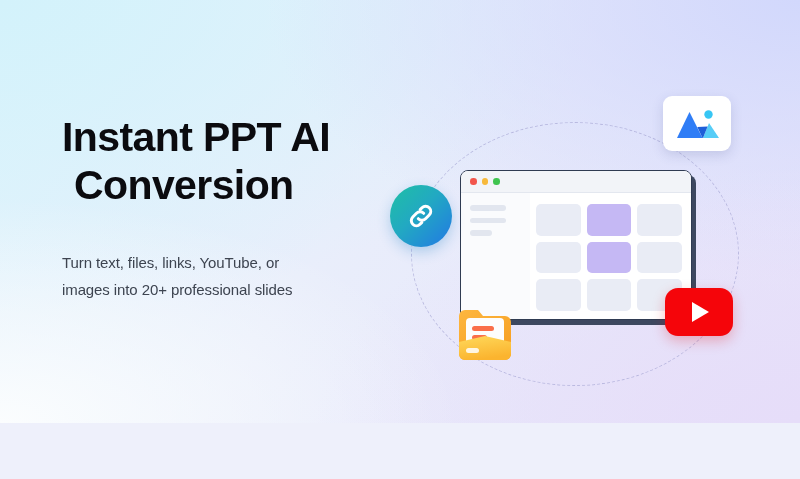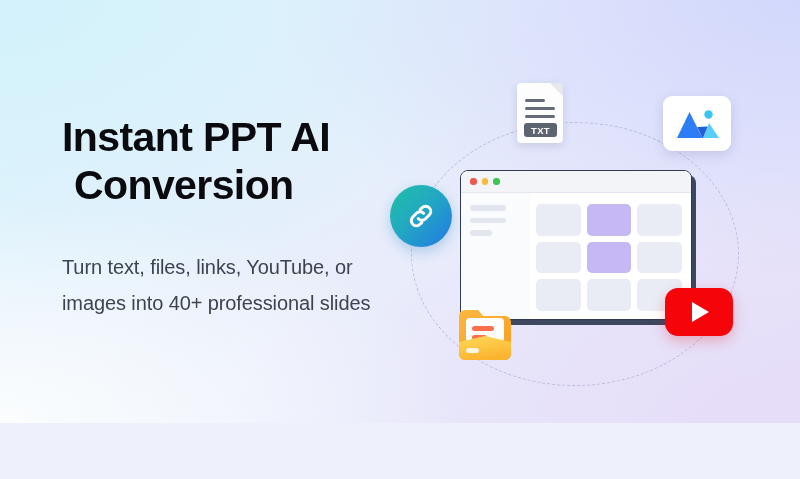--- a/index.html
+++ b/index.html
@@ -21,21 +21,21 @@
   
   .copy{position:absolute;left:62px;top:114px;width:340px;}
   .headline{
     margin:0;color:#0b0b0f;
     font-size:41px;line-height:1.16;font-weight:700;
     letter-spacing:-0.6px;
   }
   .headline .l2{display:block;margin-left:12px;}
   .subcopy{
     margin:0;padding-top:41px;
-    color:#3d4450;font-size:20px;line-height:1.78;font-weight:400;
+    color:#3d4450;font-size:15px;line-height:1.78;font-weight:400;
     letter-spacing:-0.1px;
   }
   .subcopy .sl{display:block;white-space:nowrap;}
 
   
   .art{position:absolute;left:385px;top:60px;width:400px;height:360px;}
 
   .orbit{
     position:absolute;left:26px;top:62px;width:326px;height:262px;
     border:1.5px dashed #a9a9d6;border-radius:50%;opacity:.72;
@@ -139,21 +139,21 @@
 
 <div class="stage">
 
   <div class="copy">
     <h1 class="headline">
       <span>Instant PPT AI</span>
       <span class="l2">Conversion</span>
     </h1>
     <p class="subcopy">
       <span class="sl">Turn text, files, links, YouTube, or</span>
-      <span class="sl">images into 40+ professional slides</span>
+      <span class="sl">images into 20+ professional slides</span>
     </p>
   </div>
 
   <div class="art">
 
     <div class="orbit"></div>
 
     <div class="window">
       <div class="titlebar">
         <span class="dot r"></span>
@@ -173,28 +173,20 @@
           <span class="cell"></span>
           <span class="cell hl"></span>
           <span class="cell"></span>
           <span class="cell"></span>
           <span class="cell"></span>
           <span class="cell"></span>
         </div>
       </div>
     </div>
 
-    <div class="fico txt">
-      <span class="page"></span>
-      <span class="fold"></span>
-      <span class="ln ln1"></span>
-      <span class="ln ln2"></span>
-      <span class="ln ln3"></span>
-      <span class="badge">TXT</span>
-    </div>
 
     <div class="fico link">
       <div class="circ">
         <svg width="34" height="34" viewBox="0 0 24 24" fill="none" stroke="#ffffff" stroke-width="2.1" stroke-linecap="round">
           <path d="M10.1 13.9a3.6 3.6 0 0 0 5.1 0l2.6-2.6a3.6 3.6 0 0 0-5.1-5.1l-1.3 1.3"></path>
           <path d="M13.9 10.1a3.6 3.6 0 0 0-5.1 0l-2.6 2.6a3.6 3.6 0 0 0 5.1 5.1l1.3-1.3"></path>
         </svg>
       </div>
     </div>
 

